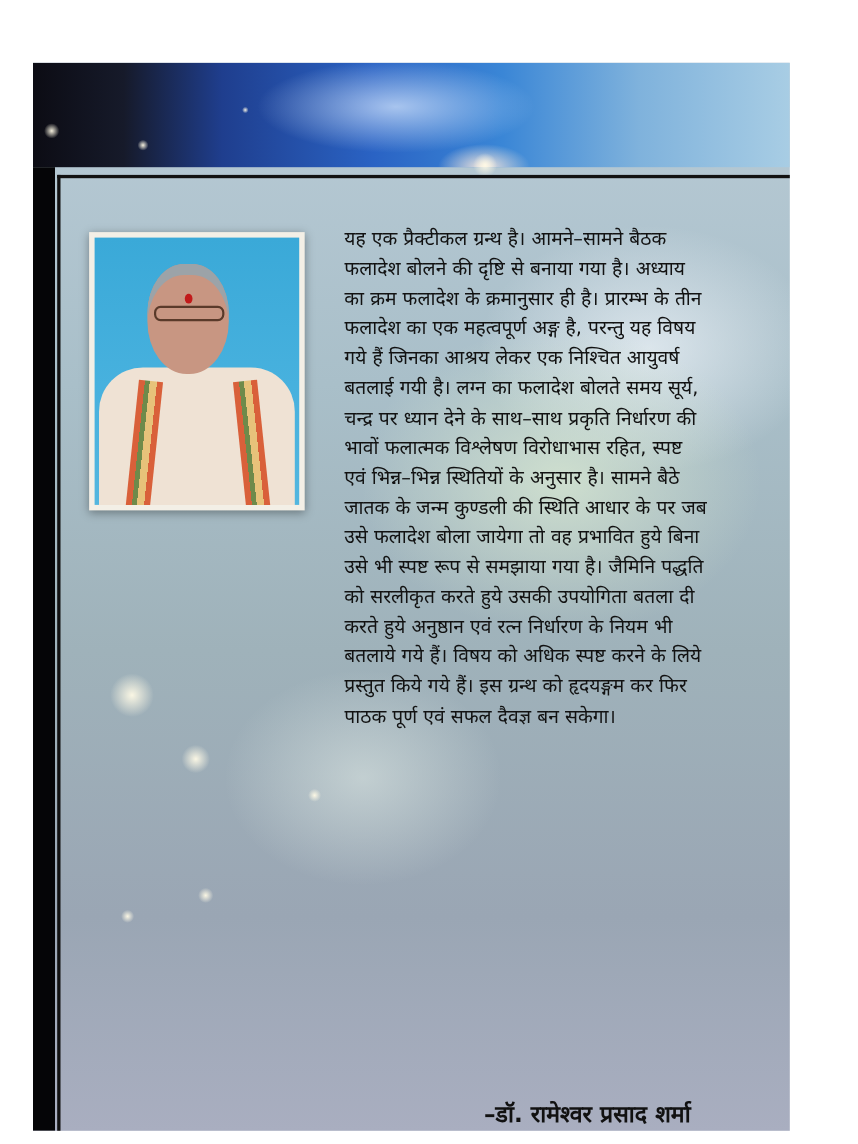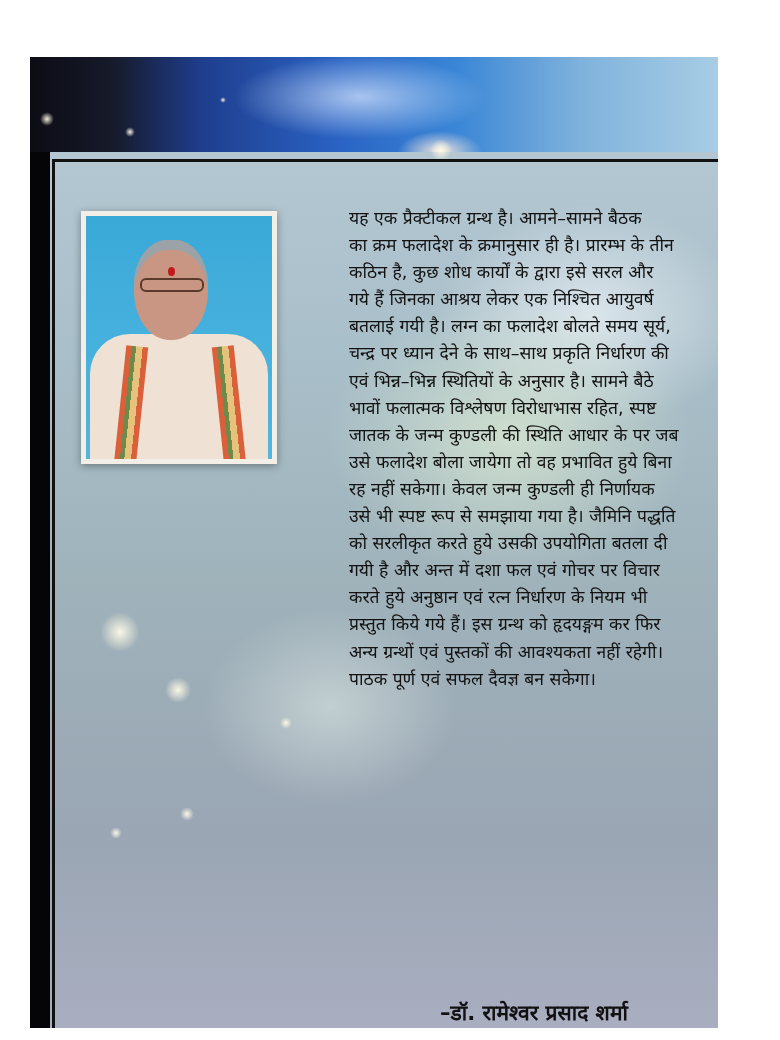--- a/index.html
+++ b/index.html
@@ -54,21 +54,21 @@
     position: absolute; top: 130px; width: 22px; height: 120px;
     background: linear-gradient(90deg, #d9603a 0 25%, #6e8a4a 25% 45%, #e7c27a 45% 75%, #d9603a 75%);
   }
   .photo .scarf-l { left: 34px; transform: rotate(6deg); }
   .photo .scarf-r { left: 132px; transform: rotate(-6deg); }
   .text-block {
     position: absolute; left: 313px; top: 205px; width: 410px;
     font-family: "DejaVu Sans", sans-serif; font-size: 17.5px; line-height: 27.1px;
     color: #121212; white-space: nowrap;
   }
-  .text-block .line { display: block; height: 27.1px; overflow: hidden; margin-left: 36px; }
+  .text-block .line { display: block; height: 27.1px; overflow: hidden; }
   .signature {
     position: absolute; left: 440px; top: 998px;
     font-family: "DejaVu Sans", sans-serif; font-weight: bold; font-size: 21px; color: #111; text-align: center;
   }
 </style>
 </head>
 <body>
 
 <div class="cover">
   <div class="sky">
@@ -93,32 +93,31 @@
     <div class="scarf-l"></div>
     <div class="scarf-r"></div>
     <div class="head"></div>
     <div class="tilak"></div>
     <div class="glasses"></div>
   </div>
 </div>
 
 <div class="text-block">
   <span class="line">यह एक प्रैक्टीकल ग्रन्थ है। आमने–सामने बैठक</span>
+  <span class="line">फलादेश बोलने की दृष्टि से बनाया गया है। अध्याय</span>
   <span class="line">का क्रम फलादेश के क्रमानुसार ही है। प्रारम्भ के तीन</span>
-  <span class="line">कठिन है, कुछ शोध कार्यों के द्वारा इसे सरल और</span>
+  <span class="line">फलादेश का एक महत्वपूर्ण अङ्ग है, परन्तु यह विषय</span>
   <span class="line">गये हैं जिनका आश्रय लेकर एक निश्चित आयुवर्ष</span>
   <span class="line">बतलाई गयी है। लग्न का फलादेश बोलते समय सूर्य,</span>
   <span class="line">चन्द्र पर ध्यान देने के साथ–साथ प्रकृति निर्धारण की</span>
+  <span class="line">भावों फलात्मक विश्लेषण विरोधाभास रहित, स्पष्ट</span>
   <span class="line">एवं भिन्न–भिन्न स्थितियों के अनुसार है। सामने बैठे</span>
-  <span class="line">भावों फलात्मक विश्लेषण विरोधाभास रहित, स्पष्ट</span>
   <span class="line">जातक के जन्म कुण्डली की स्थिति आधार के पर जब</span>
   <span class="line">उसे फलादेश बोला जायेगा तो वह प्रभावित हुये बिना</span>
-  <span class="line">रह नहीं सकेगा। केवल जन्म कुण्डली ही निर्णायक</span>
   <span class="line">उसे भी स्पष्ट रूप से समझाया गया है। जैमिनि पद्धति</span>
   <span class="line">को सरलीकृत करते हुये उसकी उपयोगिता बतला दी</span>
-  <span class="line">गयी है और अन्त में दशा फल एवं गोचर पर विचार</span>
   <span class="line">करते हुये अनुष्ठान एवं रत्न निर्धारण के नियम भी</span>
+  <span class="line">बतलाये गये हैं। विषय को अधिक स्पष्ट करने के लिये</span>
   <span class="line">प्रस्तुत किये गये हैं। इस ग्रन्थ को हृदयङ्गम कर फिर</span>
-  <span class="line">अन्य ग्रन्थों एवं पुस्तकों की आवश्यकता नहीं रहेगी।</span>
   <span class="line">पाठक पूर्ण एवं सफल दैवज्ञ बन सकेगा।</span>
 </div>
 
 <div class="signature">–डॉ. रामेश्वर प्रसाद शर्मा</div>
 
 </body></html>

